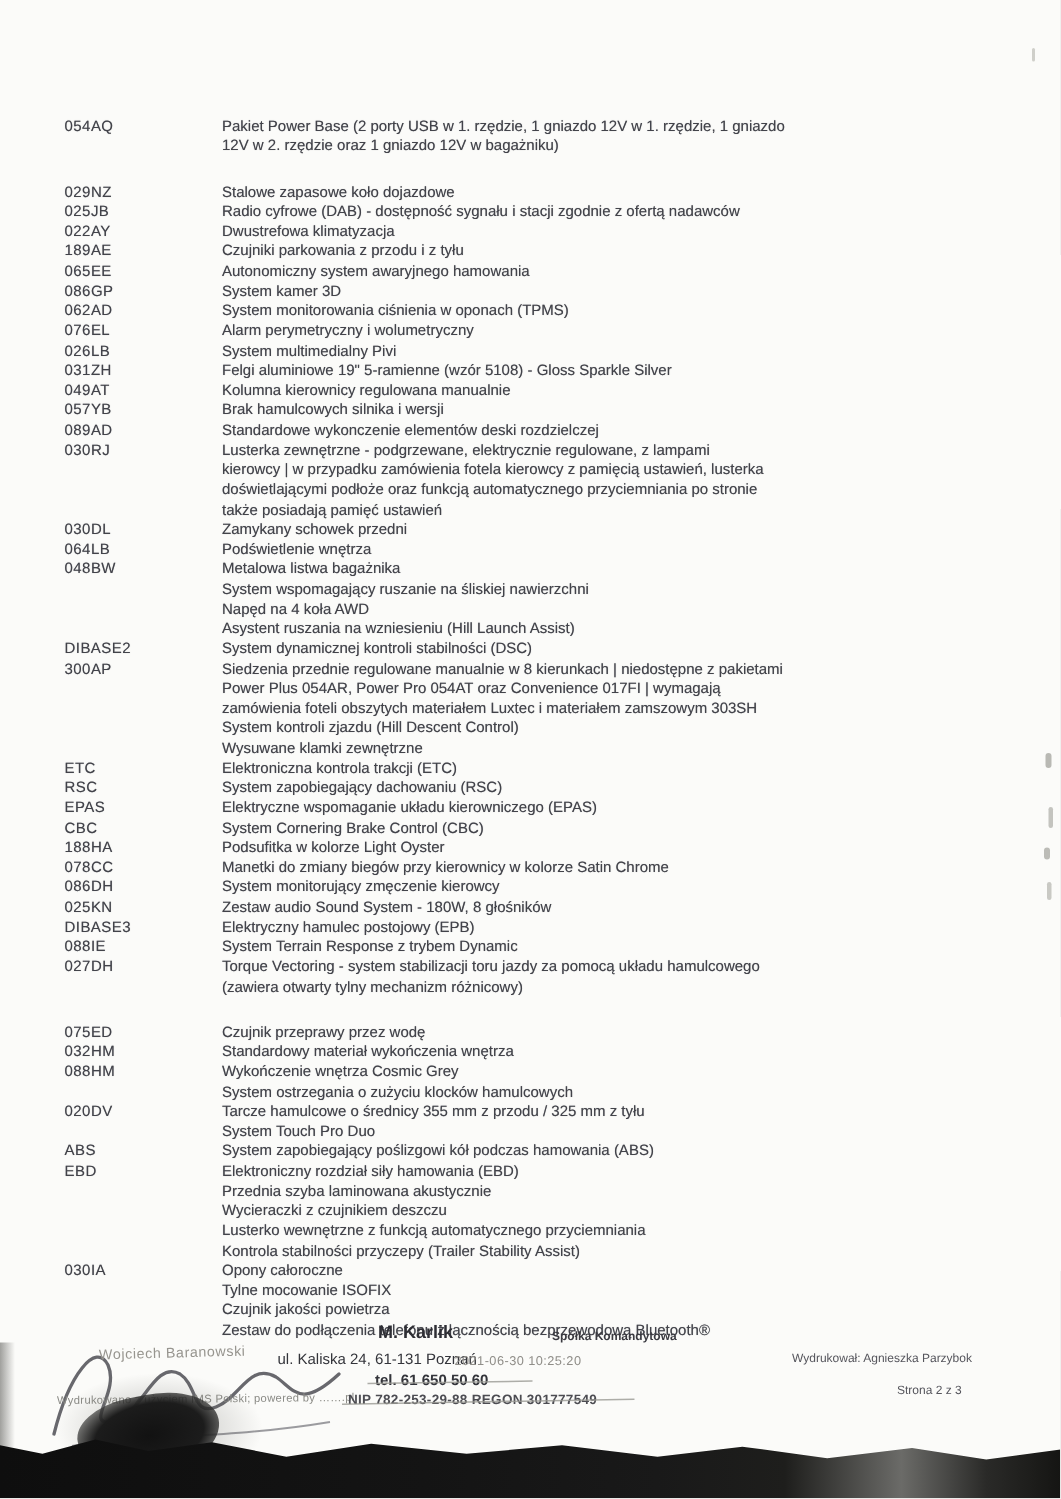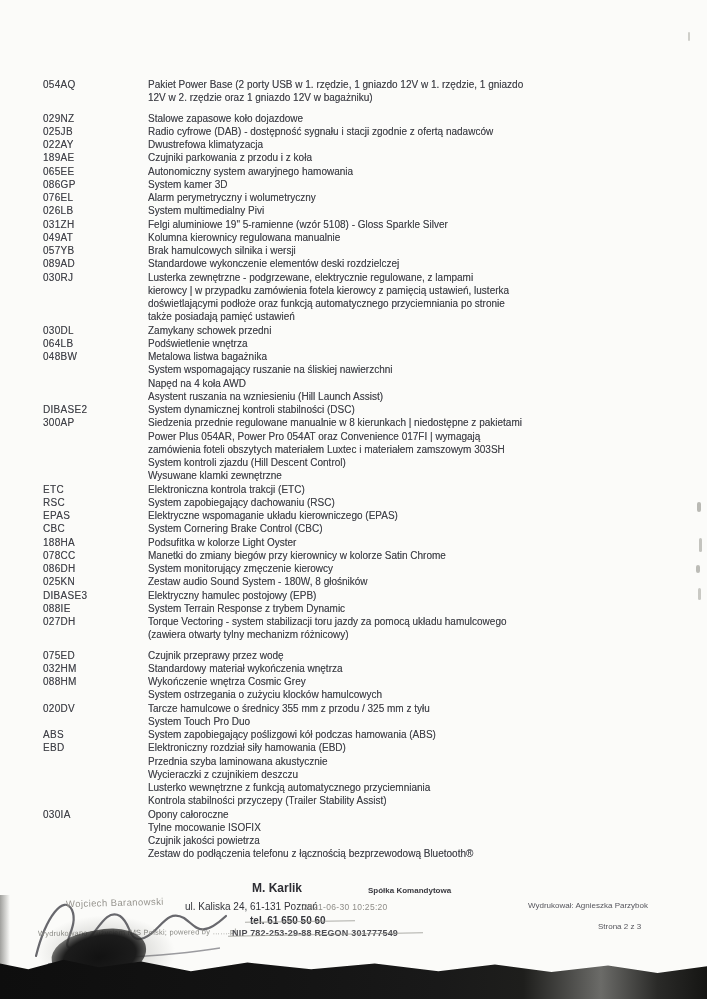--- a/index.html
+++ b/index.html
@@ -20,21 +20,21 @@
     top: 78px;
     width: 650px;
   }
   .row {
     display: flex;
     font-size: 10px;
     line-height: 13.25px;
     white-space: nowrap;
     text-shadow: 0 0 0.5px rgba(66,67,74,.55);
   }
-  .row.gap { margin-top: 7px; }
+  .row.gap { margin-top: 17px; }
   .row .code { flex: 0 0 105px; width: 105px; letter-spacing: .3px; }
   .row .desc { flex: 1; }
 
   
   .sig-svg { position: absolute; left: 28px; top: 878px; }
   .sig-name {
     position: absolute; left: 66px; top: 897px;
     font-size: 9.5px; color: #97958f; transform: rotate(-1.5deg);
     letter-spacing: .4px;
   }
@@ -136,33 +136,37 @@
       <span class="desc">Radio cyfrowe (DAB) - dostępność sygnału i stacji zgodnie z ofertą nadawców</span>
     </div>
 
     <div class="row">
       <span class="code">022AY</span>
       <span class="desc">Dwustrefowa klimatyzacja</span>
     </div>
 
     <div class="row">
       <span class="code">189AE</span>
-      <span class="desc">Czujniki parkowania z przodu i z koła</span>
+      <span class="desc">Czujniki parkowania z przodu i z tyłu</span>
     </div>
 
     <div class="row">
       <span class="code">065EE</span>
       <span class="desc">Autonomiczny system awaryjnego hamowania</span>
     </div>
 
     <div class="row">
       <span class="code">086GP</span>
       <span class="desc">System kamer 3D</span>
     </div>
 
+    <div class="row">
+      <span class="code">062AD</span>
+      <span class="desc">System monitorowania ciśnienia w oponach (TPMS)</span>
+    </div>
 
     <div class="row">
       <span class="code">076EL</span>
       <span class="desc">Alarm perymetryczny i wolumetryczny</span>
     </div>
 
     <div class="row">
       <span class="code">026LB</span>
       <span class="desc">System multimedialny Pivi</span>
     </div>

